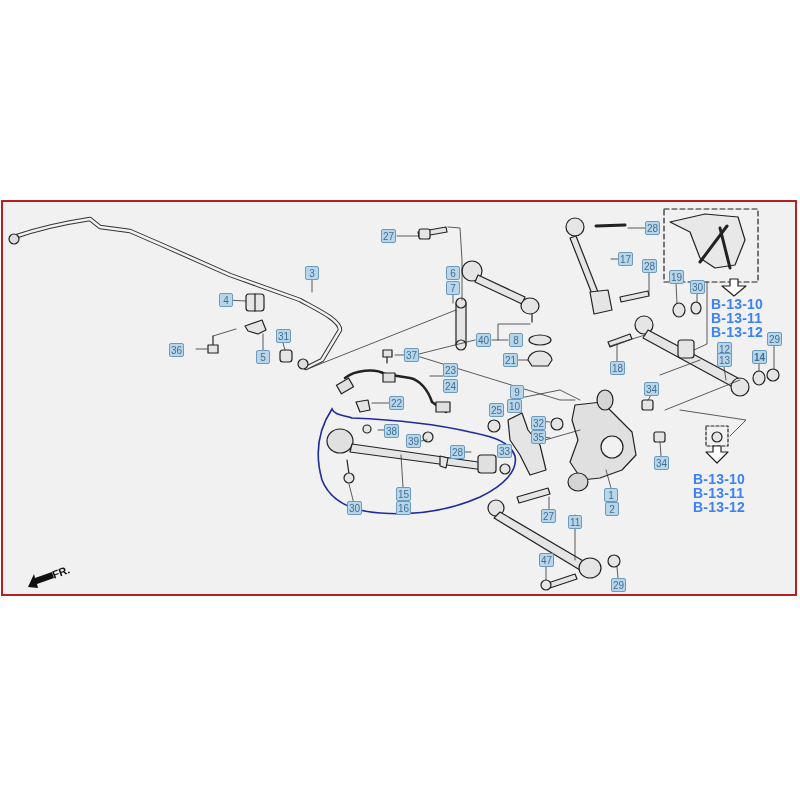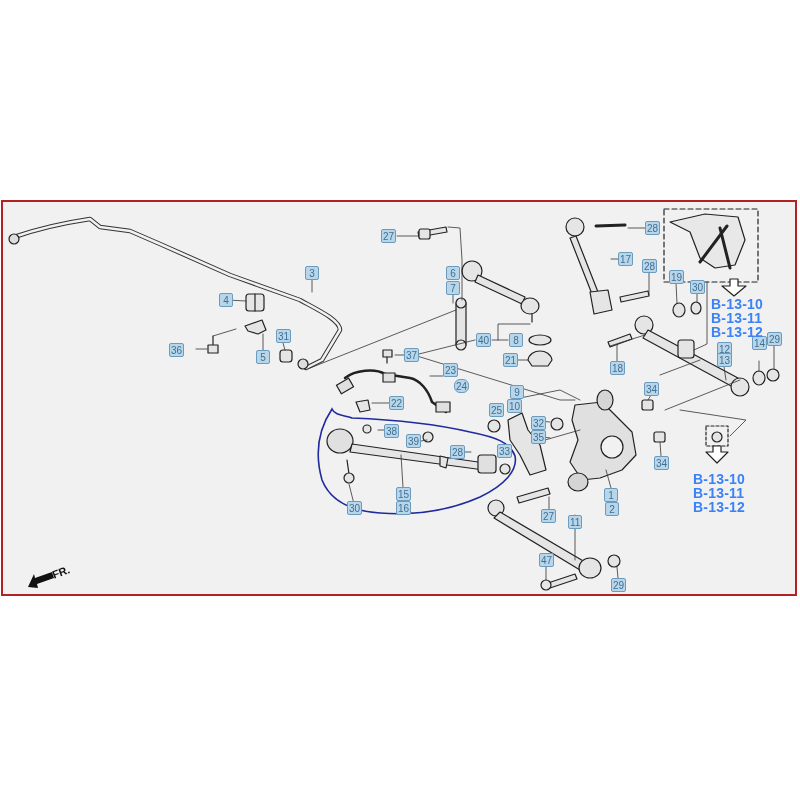--- a/index.html
+++ b/index.html
@@ -214,21 +214,21 @@
     <div class="callout" style="left: 256px; top: 350px;">5</div>
     <div class="callout" style="left: 169px; top: 343px;">36</div>
     <div class="callout" style="left: 276px; top: 329px;">31</div>
     <div class="callout" style="left: 446px; top: 266px;">6</div>
     <div class="callout" style="left: 446px; top: 281px;">7</div>
     <div class="callout" style="left: 476px; top: 333px;">40</div>
     <div class="callout" style="left: 509px; top: 333px;">8</div>
     <div class="callout" style="left: 503px; top: 353px;">21</div>
     <div class="callout" style="left: 404px; top: 348px;">37</div>
     <div class="callout" style="left: 443px; top: 363px;">23</div>
-    <div class="callout" style="left: 454px; top: 379px; border-radius: 6px;">24</div>
+    <div class="callout" style="left: 443px; top: 379px;">24</div>
     <div class="callout" style="left: 389px; top: 396px;">22</div>
     <div class="callout" style="left: 510px; top: 385px;">9</div>
     <div class="callout" style="left: 507px; top: 399px;">10</div>
     <div class="callout" style="left: 489px; top: 403px;">25</div>
     <div class="callout" style="left: 531px; top: 416px;">32</div>
     <div class="callout" style="left: 531px; top: 430px;">35</div>
     <div class="callout" style="left: 384px; top: 424px;">38</div>
     <div class="callout" style="left: 406px; top: 434px;">39</div>
     <div class="callout" style="left: 450px; top: 445px;">28</div>
     <div class="callout" style="left: 497px; top: 444px;">33</div>
@@ -240,21 +240,21 @@
     <div class="callout" style="left: 539px; top: 553px;">47</div>
     <div class="callout" style="left: 611px; top: 578px;">29</div>
     <div class="callout" style="left: 645px; top: 221px;">28</div>
     <div class="callout" style="left: 618px; top: 252px;">17</div>
     <div class="callout" style="left: 642px; top: 259px;">28</div>
     <div class="callout" style="left: 669px; top: 270px;">19</div>
     <div class="callout" style="left: 690px; top: 280px;">30</div>
     <div class="callout" style="left: 610px; top: 361px;">18</div>
     <div class="callout" style="left: 717px; top: 342px;">12</div>
     <div class="callout" style="left: 717px; top: 353px; text-align: right;">13</div>
-    <div class="callout" style="left: 752px; top: 336px;">14</div>
+    <div class="callout" style="left: 752px; top: 350px; font-weight: bold;">14</div>
     <div class="callout" style="left: 767px; top: 332px;">29</div>
     <div class="callout" style="left: 644px; top: 382px;">34</div>
     <div class="callout" style="left: 654px; top: 456px;">34</div>
     <div class="callout" style="left: 604px; top: 488px;">1</div>
     <div class="callout" style="left: 605px; top: 502px;">2</div>
   </div>
 
 <div class="ref" style="left:711px; top:297px;">
   <div>B-13-10</div>
   <div>B-13-11</div>

